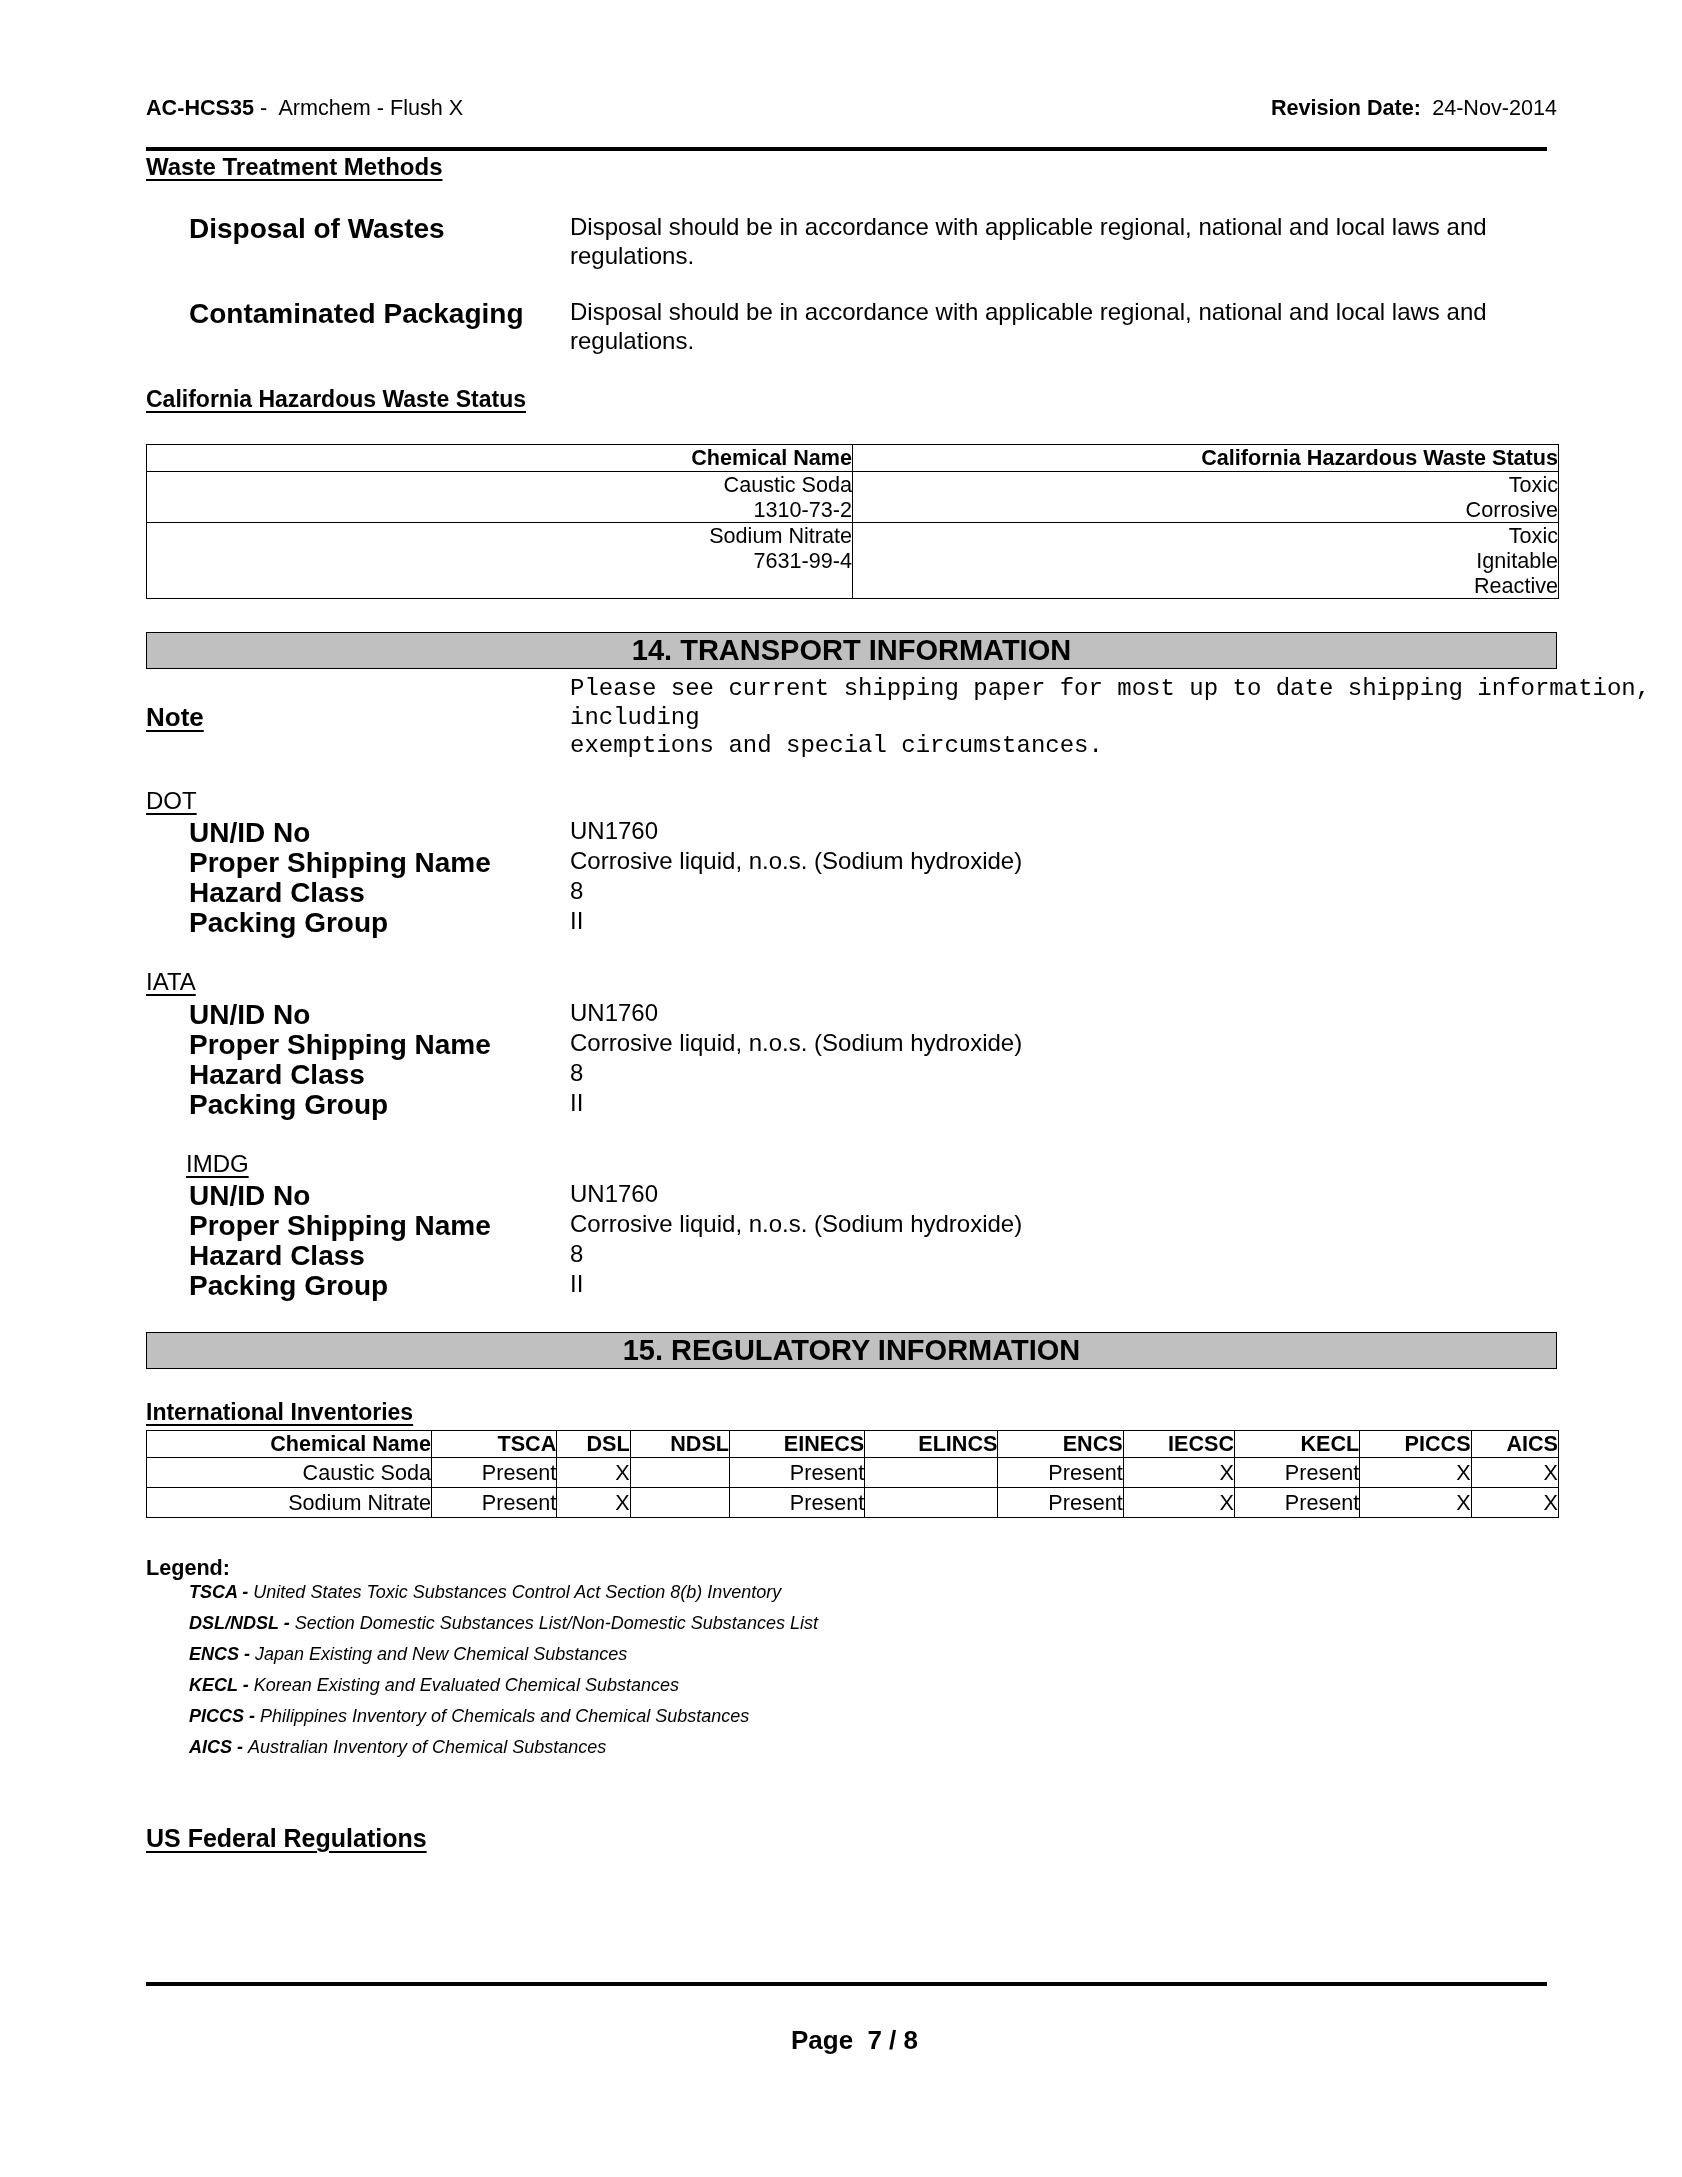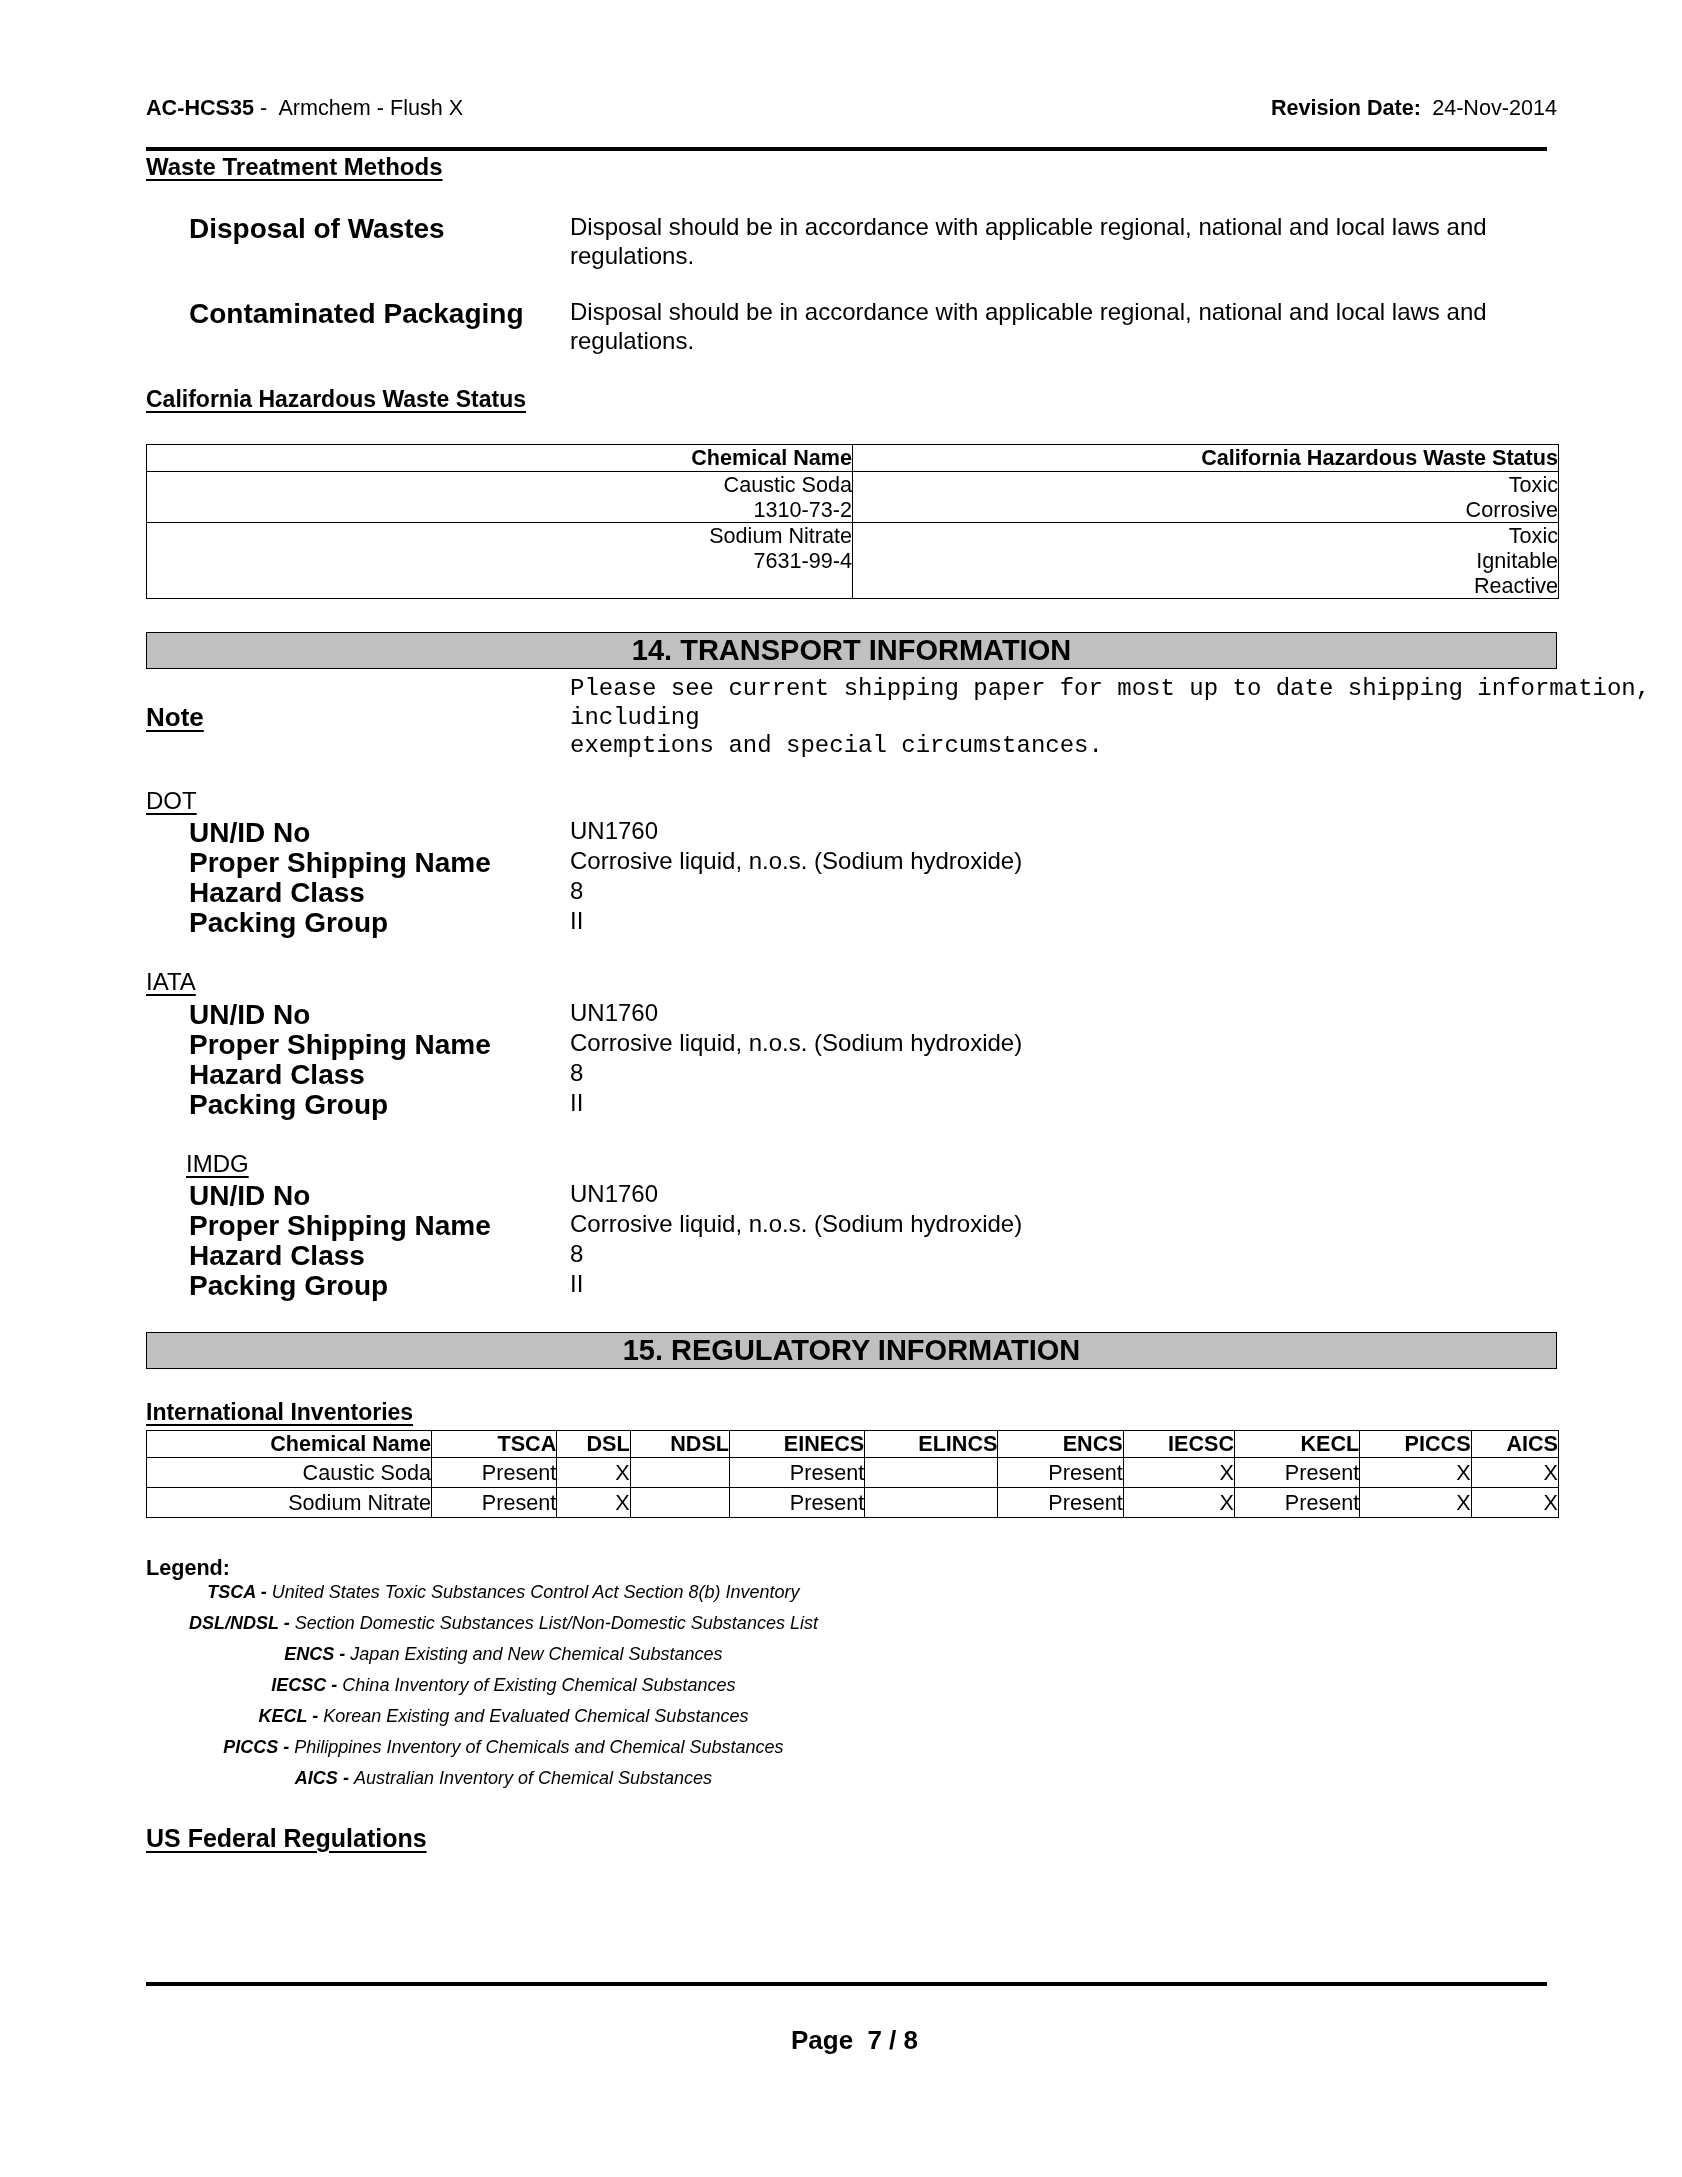--- a/index.html
+++ b/index.html
@@ -181,25 +181,24 @@
     <td>Present</td>
     <td>X</td>
     <td>Present</td>
     <td>X</td>
     <td>X</td>
   </tr>
 </tbody>
   </table>
 
 <div class="abs legend-title" style="left:146px; top:1555px;">Legend:</div>
-<div class="abs" style="left:189px; top:1582px;text-align:center;">
+<div class="abs" style="left:189px; top:1582px;">
   <div class="legend-item" style="height:31px;"><b>TSCA</b><b> - </b><span>United States Toxic Substances Control Act Section 8(b) Inventory</span></div>
   <div class="legend-item" style="height:31px;"><b>DSL/NDSL</b><b> - </b><span>Section Domestic Substances List/Non-Domestic Substances List</span></div>
   <div class="legend-item" style="height:31px;"><b>ENCS</b><b> - </b><span>Japan Existing and New Chemical Substances</span></div>
-  <div class="legend-item" style="height:31px;"><b>IECSC</b><b> - </b><span>China Inventory of Existing Chemical Substances</span></div>
   <div class="legend-item" style="height:31px;"><b>KECL</b><b> - </b><span>Korean Existing and Evaluated Chemical Substances</span></div>
   <div class="legend-item" style="height:31px;"><b>PICCS</b><b> - </b><span>Philippines Inventory of Chemicals and Chemical Substances</span></div>
   <div class="legend-item" style="height:31px;"><b>AICS</b><b> - </b><span>Australian Inventory of Chemical Substances</span></div>
 </div>
 
 <div class="abs sechead" style="left:146px; top:1824px; font-size:25px;">US Federal Regulations</div>
 
 <div class="rule" style="top:1982px;"></div>
 <div class="abs footer" style="left:0; width:1709px; text-align:center; top:2025px;">
   <span>Page</span>

